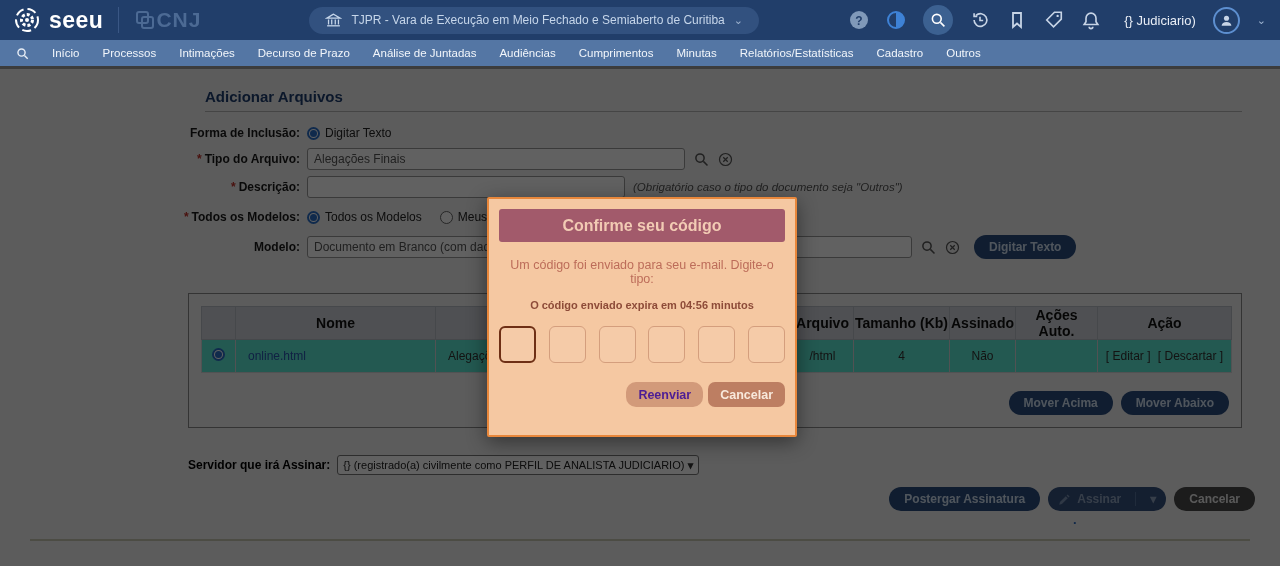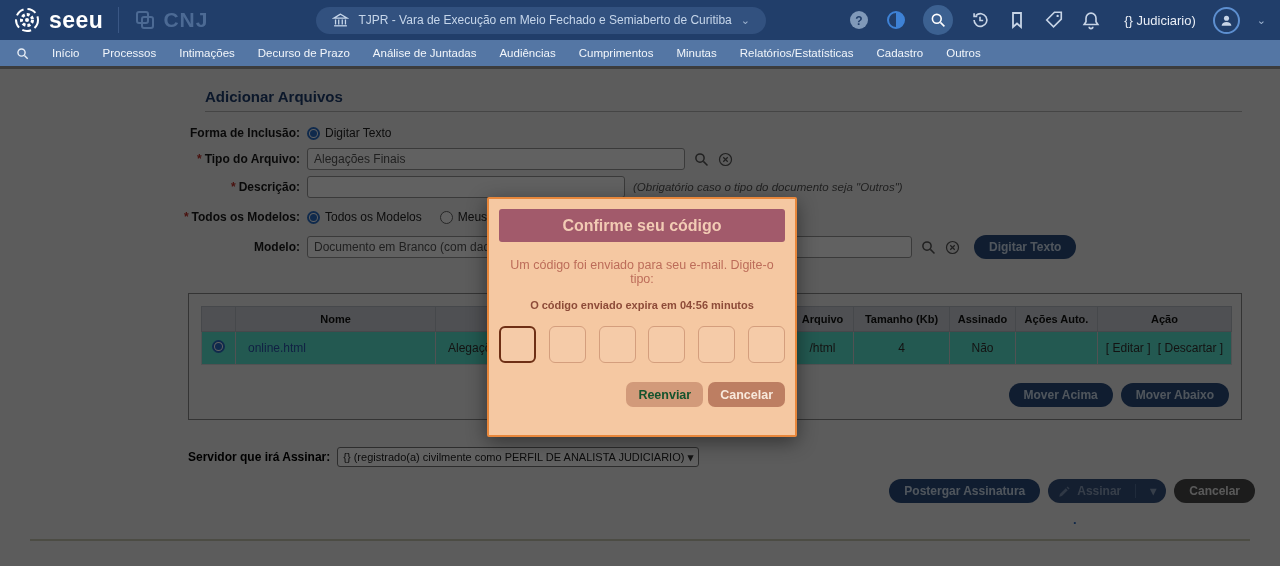--- a/index.html
+++ b/index.html
@@ -4,21 +4,21 @@
 <style>
   * { margin:0; padding:0; box-sizing:border-box; }
   html,body { width:1280px; height:566px; overflow:hidden; }
   body { position:relative; font-family:"Liberation Sans", sans-serif; background:#f2f2f2; }
 
   
   .header { height:40px; background:#213e6a; display:flex; align-items:center; padding:0 14px; }
   .brand { display:flex; align-items:center; gap:9px; }
   .seeu-text { color:#fff; font-size:23px; font-weight:bold; letter-spacing:.5px; }
   .brand-divider { width:1px; height:26px; background:#3a5785; margin:0 15px; }
-  .cnj { display:flex; align-items:center; gap:7px; color:#4c6a94; font-weight:bold; font-size:21px; letter-spacing:1px; }
+  .cnj { display:flex; align-items:center; color:#4c6a94; font-weight:bold; font-size:21px; letter-spacing:1px; }
   .court-pill { margin-left:108px; height:27px; background:#32517f; border-radius:15px; display:flex; align-items:center; gap:9px; padding:0 16px; color:#c6d6ea; font-size:12px; cursor:pointer; white-space:nowrap; }
   .header-right { margin-left:auto; display:flex; align-items:center; gap:17px; }
   .hicon { width:20px; height:20px; display:block; }
   .icon-circle-active { width:30px; height:30px; border-radius:50%; background:#3c6191; display:flex; align-items:center; justify-content:center; cursor:pointer; }
   .user-label { color:#e9eef6; font-size:13px; margin-left:6px; white-space:nowrap; }
   .avatar { width:27px; height:27px; border-radius:50%; border:2px solid #5d8fd0; display:flex; align-items:center; justify-content:center; cursor:pointer; }
   .chev { color:#9fb4d0; font-size:11px; }
 
   
   .nav { height:26px; background:#5476a4; display:flex; align-items:center; gap:23px; padding:0 16px; font-size:11.5px; color:#f2f6fb; }
@@ -45,21 +45,21 @@
   .radio.checked::after { content:""; position:absolute; left:1px; top:1px; width:7px; height:7px; border-radius:50%; background:#2a6fc9; }
   .radio-lbl { margin:0 18px 0 5px; color:#222; }
 
   .btn-navy { background:#2b4d7e; color:#cfe0f2; border-radius:13px; height:24px; display:inline-flex; align-items:center; gap:6px; padding:0 15px; font-size:12px; font-weight:bold; cursor:pointer; white-space:nowrap; border:none; }
   .btn-grey { background:#4a4a4a; color:#eaeaea; }
   .btn-split { background:#35527f; color:#8fa3c0; padding:0 10px; }
   .split-div { width:1px; height:14px; background:#55719c; margin:0 8px; }
 
   .tbl-wrap { margin:34px 38px 0 188px; border:1px solid #8a8a8a; padding:12px; }
   table { border-collapse:collapse; table-layout:fixed; width:1030px; }
-  th { background:#cfd3d9; border:1px solid #b9bec6; height:25px; font-weight:bold; color:#111; font-size:11px; }
+  th { background:#cfd3d9; border:1px solid #b9bec6; height:25px; font-weight:bold; color:#111; font-size:14px; }
   td { background:#5eead4; border:1px solid #d4d7db; height:33px; text-align:center; color:#333; font-size:12px; overflow:hidden; white-space:nowrap; }
   td.l { text-align:left; padding-left:12px; }
   .file-link { color:#2a57b0; text-decoration:none; cursor:pointer; }
   .acao-link { color:#333; cursor:pointer; margin:0 2px; }
   .tbl-actions { display:flex; justify-content:flex-end; gap:8px; margin-top:18px; }
 
   .signer { display:flex; align-items:center; margin:27px 0 0 188px; font-size:12px; }
   .signer-label { font-weight:bold; margin-right:7px; white-space:nowrap; }
   .signer-select { height:20px; border:1px solid #777; background:#fff; border-radius:3px; display:flex; align-items:center; justify-content:space-between; font-size:11px; color:#222; padding:0 5px; width:362px; cursor:pointer; }
   .signer-select .caret { color:#333; font-size:11px; font-weight:bold; }
@@ -71,21 +71,21 @@
   
   .modal { position:absolute; left:487px; top:197px; width:310px; height:240px; background:#f5c8a2; border:2px solid #e8873b; border-radius:2px; z-index:100; box-shadow:0 5px 20px rgba(0,0,0,.45); padding:10px; }
   .modal-header { height:33px; background:#a25a6b; border-radius:3px; display:flex; align-items:center; justify-content:center; color:#f2cbb4; font-size:16px; font-weight:600; }
   .modal-msg { text-align:center; color:#bc6c59; font-size:12.5px; margin-top:16px; }
   .modal-expiry { text-align:center; color:#8d4b38; font-size:11px; font-weight:bold; margin-top:13px; }
   .code-row { display:flex; justify-content:space-between; margin-top:15px; }
   .code-box { width:37px; height:37px; border:1px solid #d49e7d; border-radius:6px; background:rgba(255,255,255,.07); cursor:text; }
   .code-box.focused { border:2px solid #6e2f15; }
   .modal-actions { display:flex; justify-content:flex-end; gap:5px; margin-top:19px; }
   .mbtn { height:25px; border-radius:7px; padding:0 12px; font-size:12.5px; font-weight:bold; display:flex; align-items:center; cursor:pointer; border:none; }
-  .mbtn-resend { background:#d29a7a; color:#14532d; }
+  .mbtn-resend { background:#d29a7a; color:#4c1d95;border-radius:10px; }
   .mbtn-cancel { background:#bd7e62; color:#f8e9dc; }
 
   svg { display:block; }
 </style>
 </head>
 <body>
 
 <div class="header">
   <div class="brand">
     <span>

